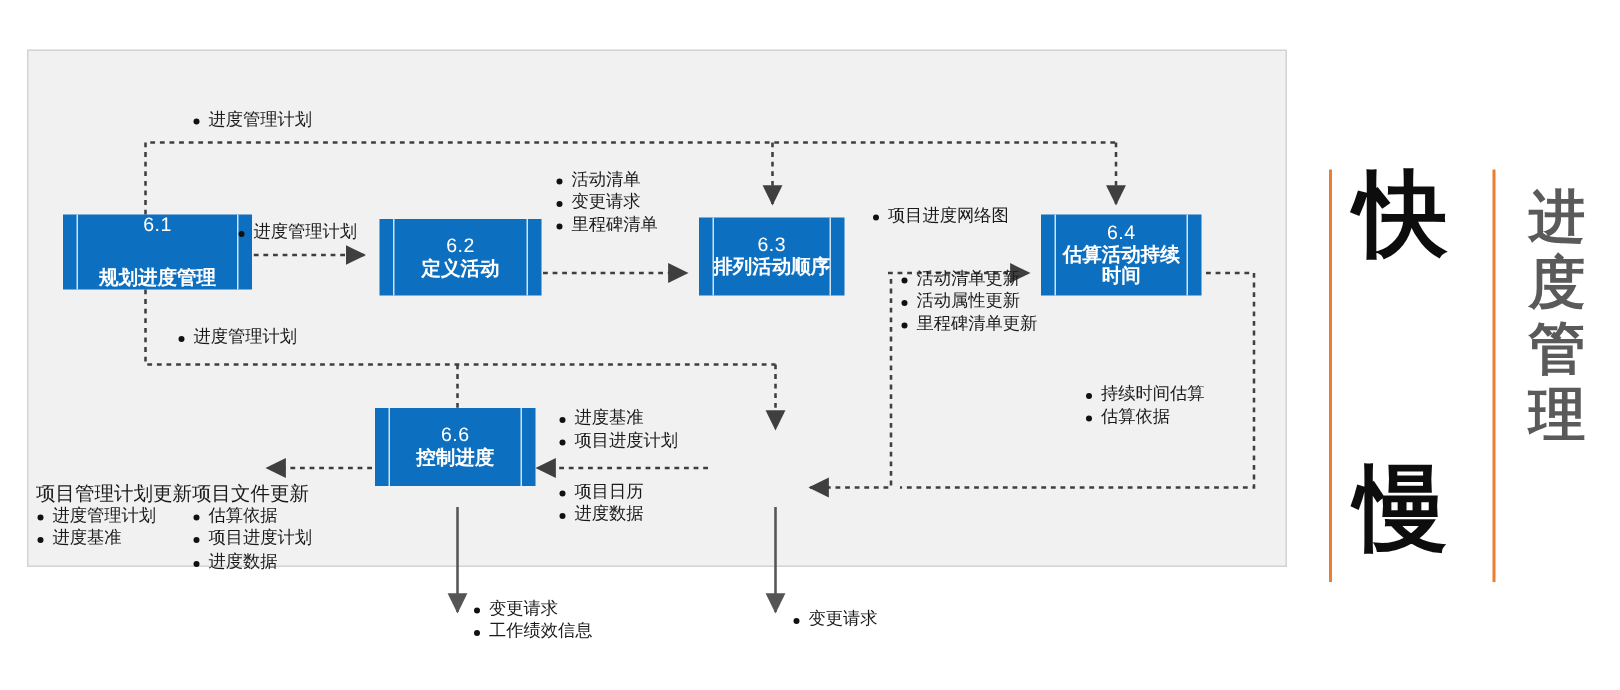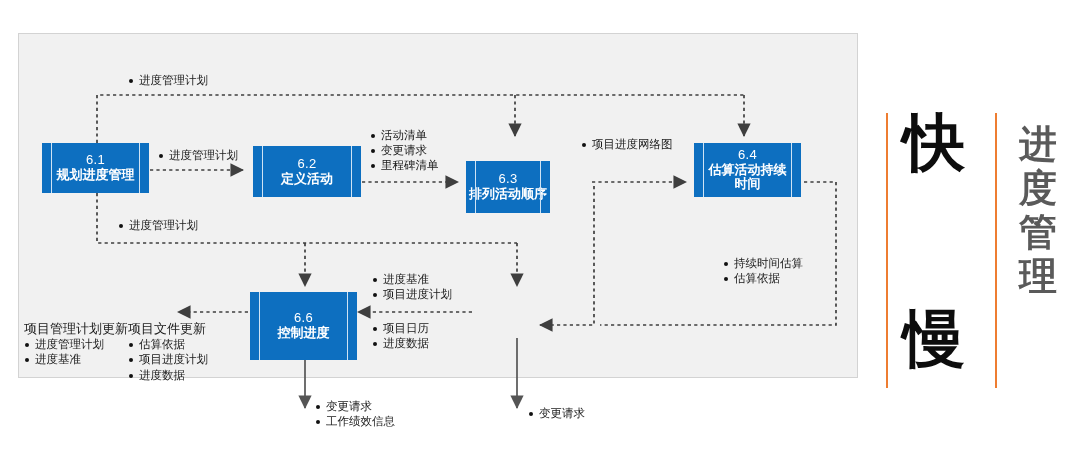--- a/index.html
+++ b/index.html
@@ -96,42 +96,42 @@
 
       <path d="M248,312 L178,312" marker-end="url(#ah)"></path>
     </g>
     <g fill="none" stroke="#555555" stroke-width="1.7">
 
       <path d="M305,338 L305,408" marker-end="url(#ahs)"></path>
       <path d="M517,338 L517,408" marker-end="url(#ahs)"></path>
     </g>
   </svg>
 
-  <div class="box" style="left:42px;top:143px;width:107px;height:50px;">
+  <div class="box" style="left:42px;top:143px;width:126px;height:50px;justify-content:space-between;">
     <span class="num">6.1</span>
     <span class="nm">规划进度管理</span>
   </div>
 
   <div class="box" style="left:253px;top:146px;width:108px;height:51px;text-align:right;">
     <span class="num">6.2</span>
     <span class="nm">定义活动</span>
   </div>
 
-  <div class="box" style="left:466px;top:145px;width:84px;height:52px;margin-top:16px;">
+  <div class="box" style="left:466px;top:145px;width:97px;height:52px;">
     <span class="num">6.3</span>
     <span class="nm">排列活动顺序</span>
   </div>
 
   <div class="box" style="left:694px;top:143px;width:107px;height:54px;">
     <span class="num">6.4</span>
     <span class="nm two">估算活动持续时间</span>
   </div>
 
 
-  <div class="box" style="left:250px;top:292px;width:107px;height:68px;">
+  <div class="box" style="left:250px;top:272px;width:107px;height:52px;">
     <span class="num">6.6</span>
     <span class="nm">控制进度</span>
   </div>
 
   <div class="lbl" style="left:128px;top:73px;">
     <ul>
         <li>进度管理计划</li>
       </ul>
   </div>
 
@@ -140,34 +140,41 @@
         <li>进度管理计划</li>
       </ul>
   </div>
 
   <div class="lbl" style="left:118px;top:218px;">
     <ul>
         <li>进度管理计划</li>
       </ul>
   </div>
 
-  <div class="lbl" style="left:370px;top:128px;">
+  <div class="lbl" style="left:370px;top:113px;">
     <ul>
       <li>活动清单</li>
       <li>变更请求</li>
       <li>里程碑清单</li>
     </ul>
   </div>
 
   <div class="lbl" style="left:581px;top:137px;">
     <ul>
         <li>项目进度网络图</li>
       </ul>
   </div>
 
+  <div class="lbl" style="left:600px;top:179px;">
+    <ul>
+      <li>活动清单更新</li>
+      <li>活动属性更新</li>
+      <li>里程碑清单更新</li>
+    </ul>
+  </div>
 
   <div class="lbl" style="left:723px;top:256px;">
     <ul>
       <li>持续时间估算</li>
       <li>估算依据</li>
     </ul>
   </div>
 
   <div class="lbl" style="left:372px;top:272px;">
     <ul>

